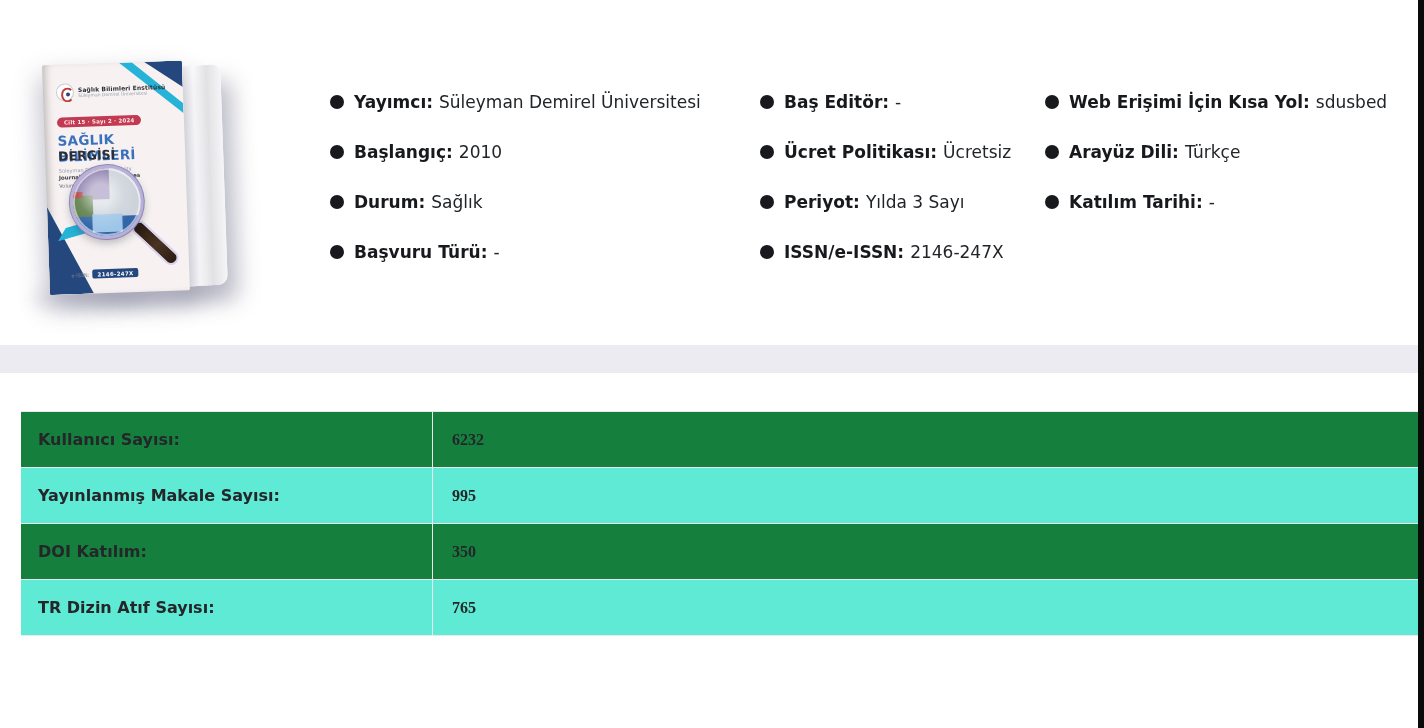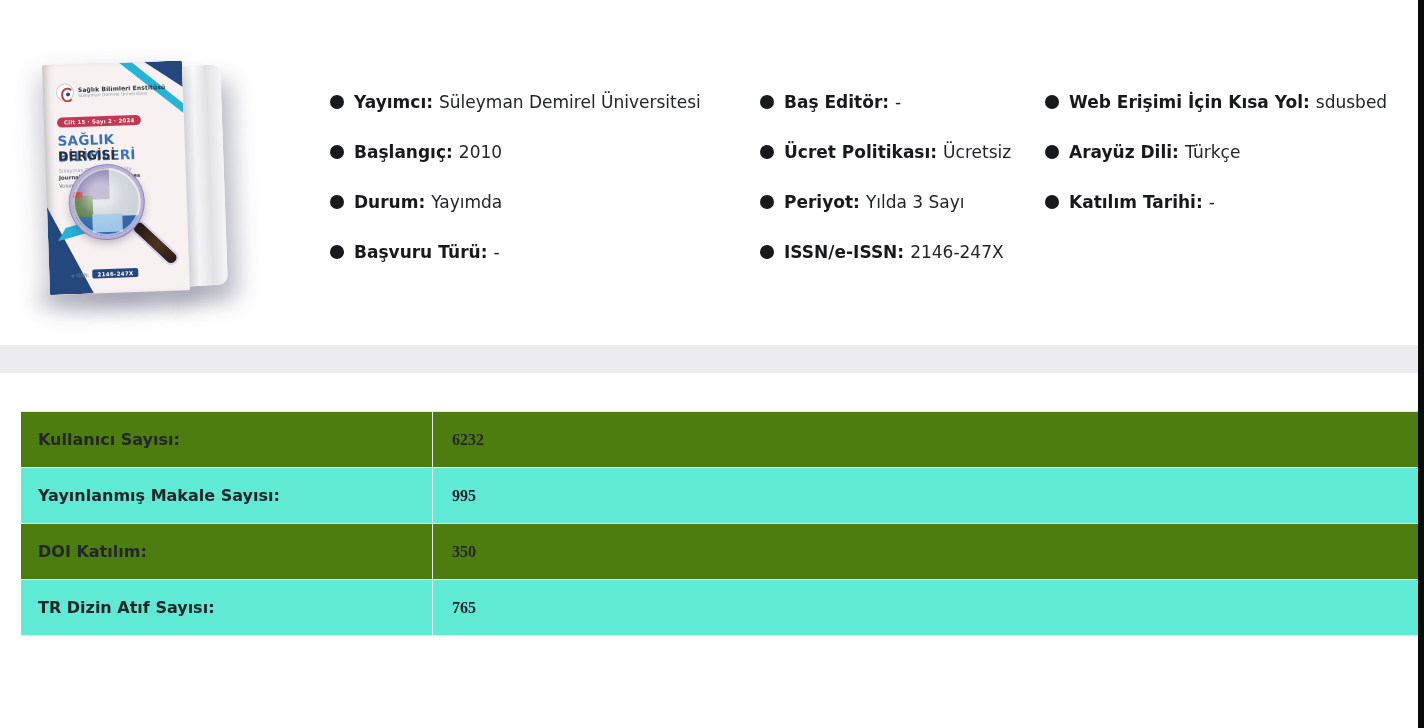--- a/index.html
+++ b/index.html
@@ -76,21 +76,21 @@
   .info-label { font-weight:700; color:#17191c; margin-right:6px; }
   .info-value { font-weight:400; color:#212428; }
 
   
   .band { position:absolute; left:0; top:345px; width:1424px; height:28px; background:#ebebf1; }
 
   
   .stats { position:absolute; left:21px; top:411px; width:1398px;
           border-top:1px solid #e7e9ec; }
   .stat-row { display:flex; height:56px; border-bottom:1px solid #e7e9ec; background:#5eead4; }
-  .stat-row.alt { background:#4d7c0f; }
+  .stat-row.alt { background:#15803d; }
   .cell-label { width:412px; flex:none; display:flex; align-items:center; padding-left:17px;
           border-right:1px solid #e7e9ec; font-size:16px; font-weight:700; color:#24262a; }
   .cell-value { flex:1; display:flex; align-items:center; padding-left:19px;
           font-size:16px; font-weight:700; color:#24262a;font-family:Liberation Serif, serif; }
 
   
   .window-edge { position:absolute; right:0; top:0; width:6px; height:728px; background:#0a0a0a; }
 </style>
 </head>
 <body>
@@ -142,21 +142,21 @@
       <span class="info-value">Süleyman Demirel Üniversitesi</span>
     </div>
     <div class="info-item">
       <span class="bullet"></span>
       <span class="info-label">Başlangıç:</span>
       <span class="info-value">2010</span>
     </div>
     <div class="info-item">
       <span class="bullet"></span>
       <span class="info-label">Durum:</span>
-      <span class="info-value">Yayımda</span>
+      <span class="info-value">Sağlık</span>
     </div>
     <div class="info-item">
       <span class="bullet"></span>
       <span class="info-label">Başvuru Türü:</span>
       <span class="info-value">-</span>
     </div>
   </div>
 
   <div class="info-col col-2">
     <div class="info-item">

